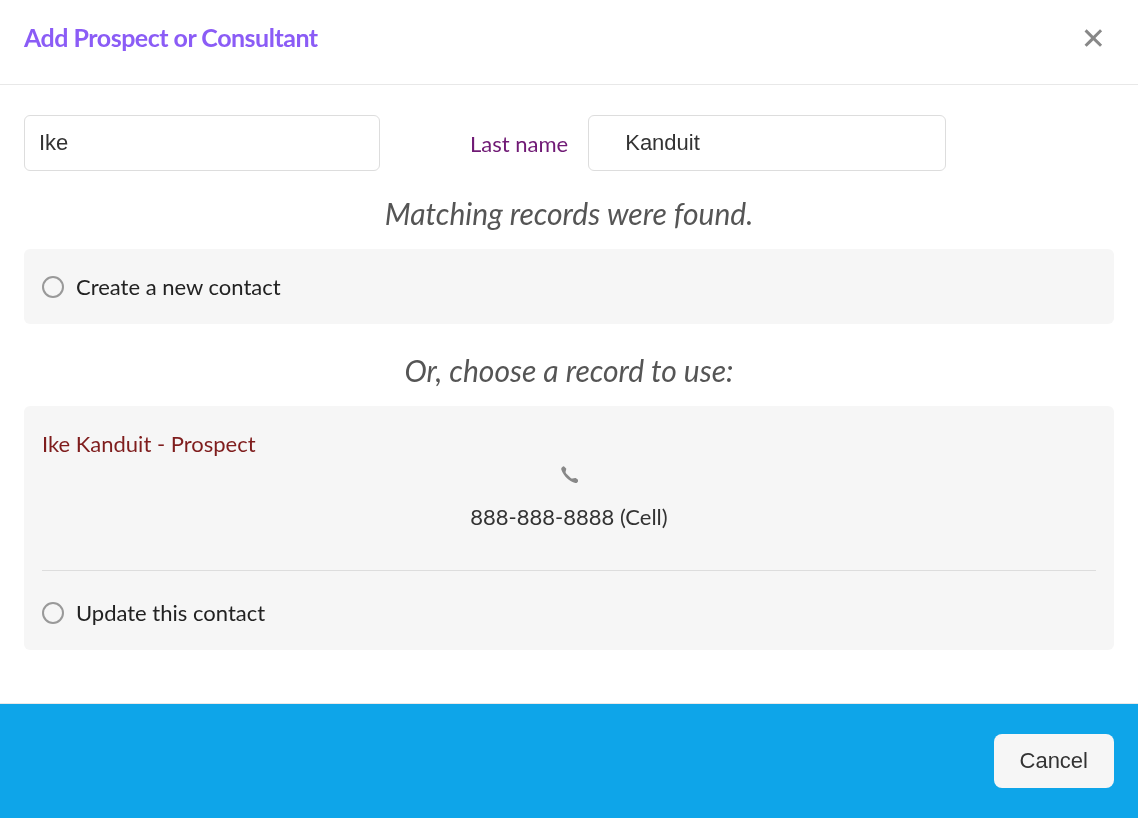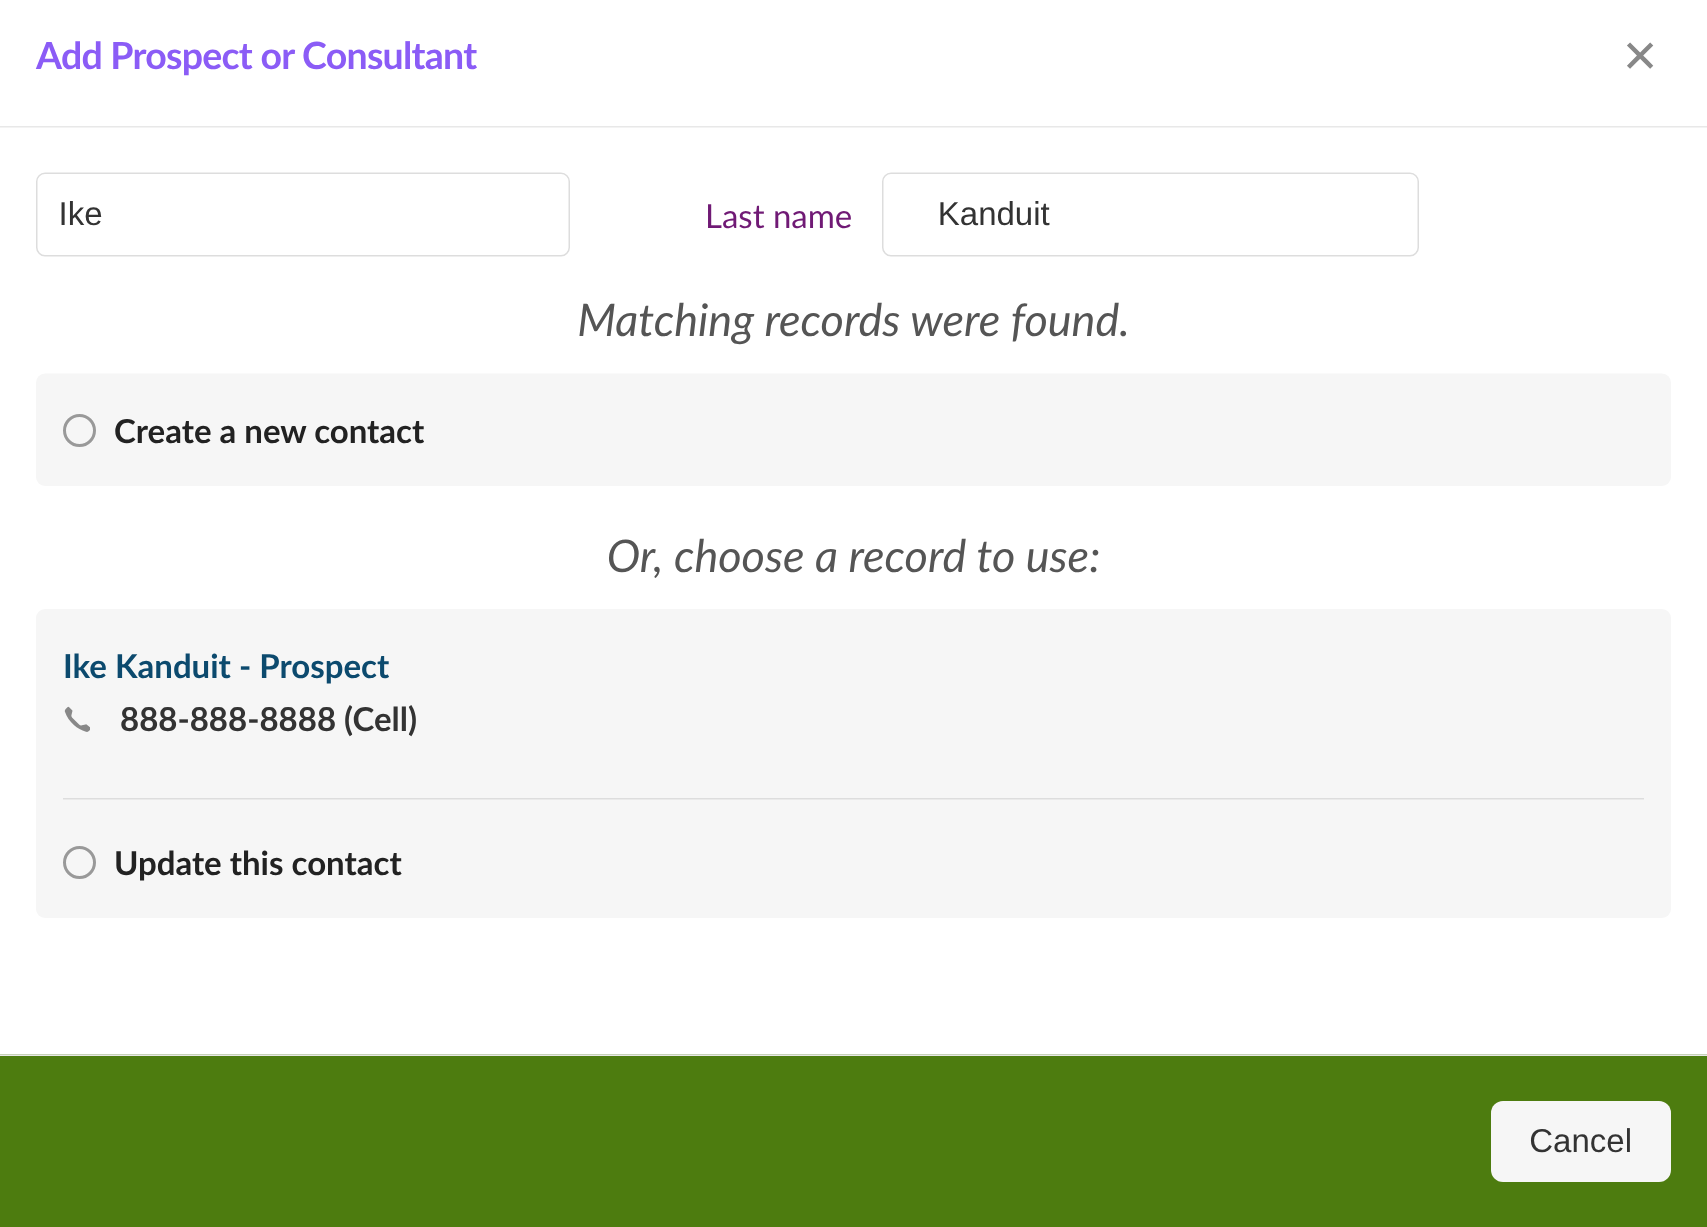--- a/index.html
+++ b/index.html
@@ -80,51 +80,51 @@
       font-size: 30px;
       color: #555;
       margin-top: 24px;
       text-align: center;
     }
     .choice-card {
       background: #f6f6f6;
       border-radius: 6px;
       padding: 24px 18px;
       margin-top: 18px;
-      font-weight: bold;
     }
     .radio-row {
       display: flex;
       align-items: center;
       gap: 12px;
     }
     .faux-radio {
       width: 22px;
       height: 22px;
       border: 2px solid #999;
       border-radius: 50%;
       background: transparent;
       flex: 0 0 22px;
       cursor: pointer;
     }
     .radio-label {
       font-size: 22px;
       color: #222;
     }
     .record-name {
-      color: #0c4a6e;
+      color: #7f1d1d;
       font-size: 22px;
       margin-bottom: 8px;
     }
     .record-phone-row {
       display: flex;
       align-items: center;
       gap: 20px;
       font-size: 22px;
       color: #333;
+      flex-direction: column;
     }
     .phone-icon {
       width: 18px;
       height: 18px;
       color: #888;
     }
     .record-divider {
       border: none;
       border-top: 1px solid #ddd;
       margin: 40px 0 28px 0;
@@ -132,21 +132,21 @@
     .modal-footer {
       border-top: 1px solid #e8e8e8;
       padding: 30px 24px;
       display: flex;
       justify-content: flex-end;
       gap: 16px;
       position: absolute;
       bottom: 0;
       left: 0;
       right: 0;
-      background: #4d7c0f;
+      background: #0ea5e9;
     }
     .btn {
       font-size: 22px;
       padding: 14px 26px;
       border-radius: 8px;
       cursor: pointer;
       border: none;
     }
     .btn-cancel {
       background: #f6f6f6;

